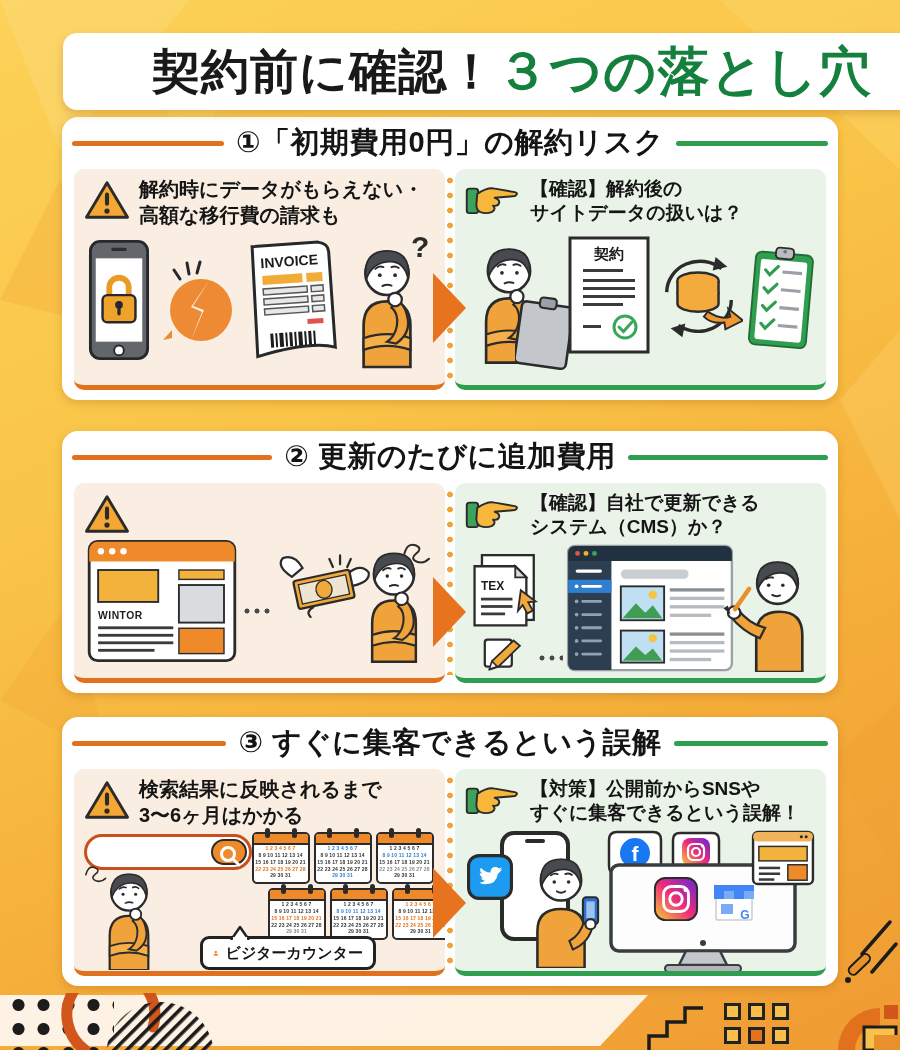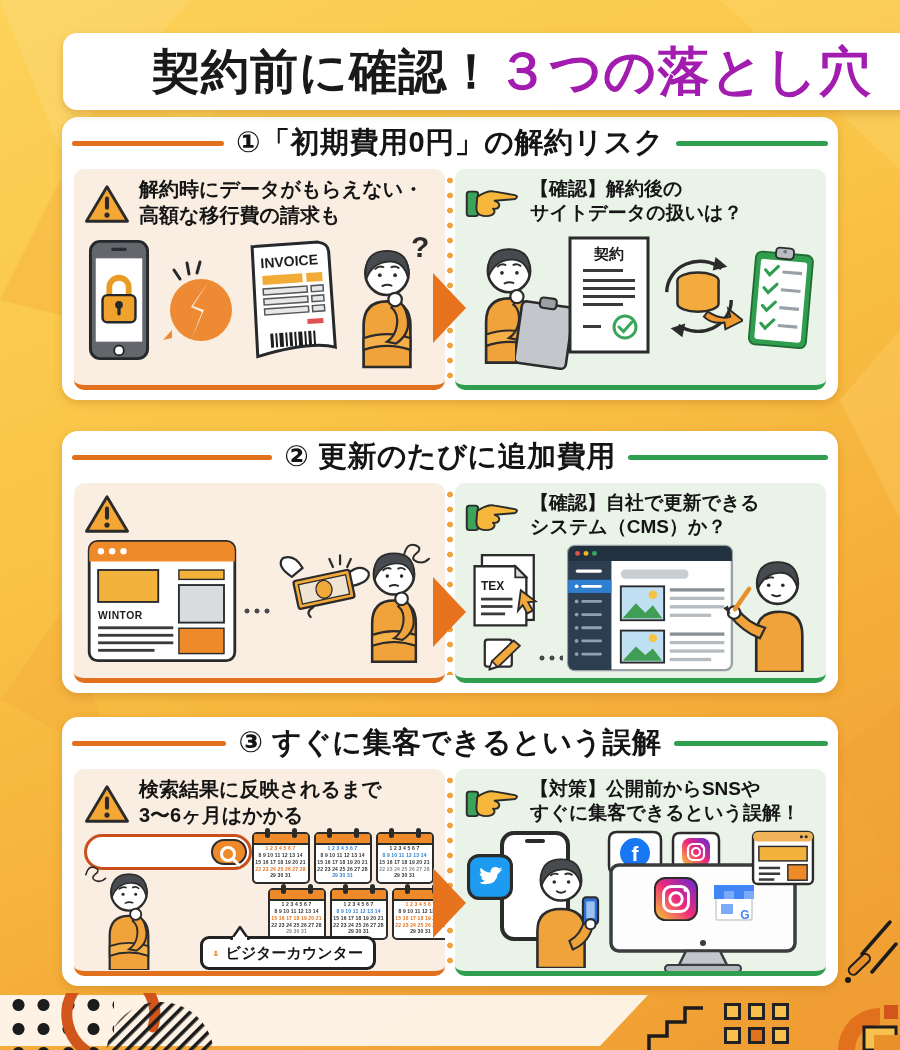--- a/index.html
+++ b/index.html
@@ -8,37 +8,37 @@
   background:linear-gradient(155deg,#fcd258 0%,#f9c447 38%,#f5ae3a 68%,#ef9b32 100%); }
 svg text { font-family:"Liberation Sans","DejaVu Sans",sans-serif; }
 .bgpolys { position:absolute; left:0; top:0; }
 .decor { position:absolute; }
 
 
 .banner { position:absolute; left:63px; top:33px; width:898px; height:77px; background:#fff;
   border-radius:14px; box-shadow:0 4px 9px rgba(160,90,10,.28); display:flex; align-items:center;
   justify-content:center; white-space:nowrap; z-index:5;text-align:right; }
 .banner .t1 { font-size:48px; font-weight:900; color:#191919; letter-spacing:1px; }
-.banner .t2 { font-size:52px; font-weight:900; color:#a21caf; letter-spacing:1px; }
+.banner .t2 { font-size:52px; font-weight:900; color:#15803d; letter-spacing:1px; }
 
 
 .card { position:absolute; left:62px; width:776px; background:#fff; border-radius:16px;
   box-shadow:0 3px 8px rgba(150,80,10,.25); z-index:4; }
 #s1 { top:117px; height:283px; }
 #s2 { top:431px; height:262px; }
 #s3 { top:717px; height:269px; }
 .trow { display:flex; align-items:center; gap:12px; height:52px; padding:16px 10px; }
 .tline { flex:1; height:5px; border-radius:3px; }
 .tline.o { background:#e2711d; } .tline.g { background:#2f9e4f; }
 .stitle { font-size:29px; font-weight:900; color:#141414; white-space:nowrap; letter-spacing:0.5px; }
 .panels { position:relative; display:flex; gap:10px; padding:0 12px; height:calc(100% - 62px); }
 .panel { width:371px; height:100%; border-radius:10px; padding:8px 10px 6px; position:relative; overflow:hidden; }
 .panel.pwarn { background:#f9eee1; border-bottom:5px solid #e2711d; }
 .panel.pcheck { background:#e9f3e7; border-bottom:5px solid #2f9e4f; }
-.phead { display:flex; align-items:center; gap:9px; }
+.phead { display:flex; align-items:flex-start; gap:9px; }
 .ptext { font-weight:800; line-height:1.28; color:#151515; white-space:nowrap; }
 .pwarn .ptext { font-size:20px; }
 .pcheck .ptext { font-size:19px; }
 .wicon { width:46px; height:42px; flex:0 0 auto; margin-top:2px; }
 .hicon { width:56px; height:40px; flex:0 0 auto; margin-top:3px; }
 .scene { position:relative; margin-top:4px; height:calc(100% - 58px); }
 .il { position:absolute; }
 
 
 .divider { position:absolute; left:50%; top:4px; bottom:8px; width:0; z-index:6; }

